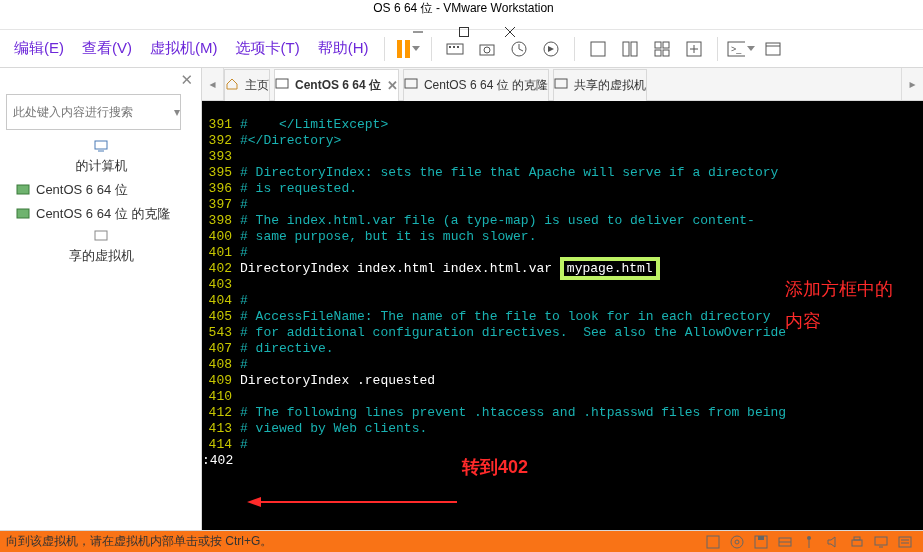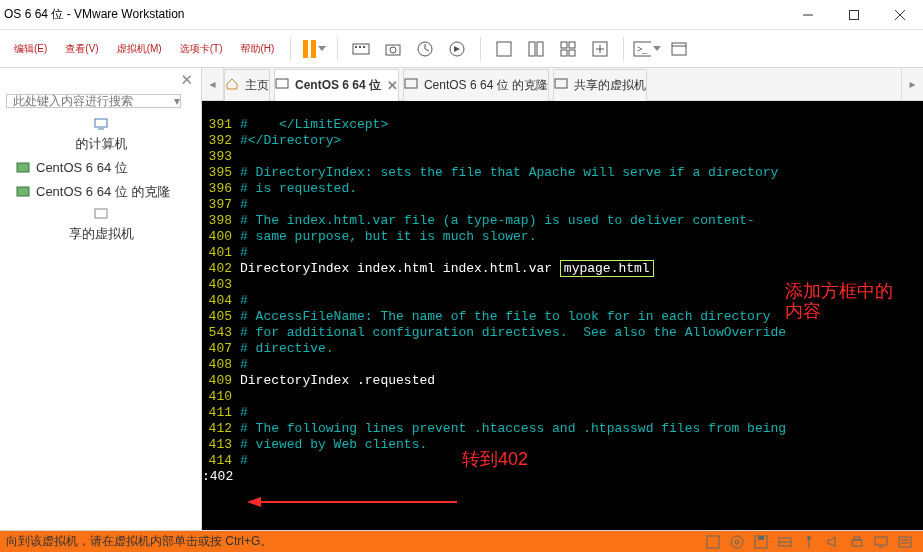--- a/index.html
+++ b/index.html
@@ -1,40 +1,40 @@
 <!DOCTYPE html>
 <html><head>
 <meta charset="utf-8">
 <style>
 * { margin:0; padding:0; box-sizing:border-box; }
 body { font-family:"Microsoft YaHei",Tahoma,Arial,sans-serif; font-size:12px; color:#333; background:#fff; width:923px; height:552px; overflow:hidden; position:relative; }
 
 
-.titlebar { height:30px; display:flex; align-items:center; border-bottom:1px solid #e5e5e5; padding-left:4px; }
+.titlebar { height:30px; display:flex; align-items:center; border-bottom:1px solid #e5e5e5; padding-left:4px;flex-direction:column; }
 .titlebar-title { font-size:12px; color:#000; flex:1; }
 .winbtns { display:flex; }
 .winbtn { width:46px; height:30px; display:flex; align-items:center; justify-content:center; color:#333; }
 .winbtn svg { width:10px; height:10px; }
 
 
 .menubar { height:38px; display:flex; align-items:center; border-bottom:1px solid #d8d8d8; padding:0 6px; gap:2px; }
-.menu-item { padding:4px 8px; font-size:10px; color:#b91c1c; }
+.menu-item { padding:4px 8px; font-size:15px; color:#6d28d9; }
 .menu-sep { width:1px; height:24px; background:#ddd; margin:0 6px; }
 .tool-btn { width:30px; height:30px; display:flex; align-items:center; justify-content:center; color:#555; border:1px solid transparent; border-radius:2px; }
 .pause-icon { display:flex; gap:3px; }
 .pause-icon span { width:5px; height:18px; background:#ff9800; }
 .tri-down { width:0; height:0; border-left:4px solid transparent; border-right:4px solid transparent; border-top:5px solid #888; margin-left:2px; }
 
 
 .main { display:flex; height:calc(100% - 30px - 38px - 22px); }
 
 
 .sidebar { width:202px; border-right:1px solid #d8d8d8; display:flex; flex-direction:column; background:#fff; }
 .side-close { height:24px; display:flex; justify-content:flex-end; align-items:center; padding-right:8px; color:#888; font-size:15px; }
-.searchbox { margin:2px 20px 6px 6px; border:1px solid #c8c8c8; height:14px; display:flex; align-items:center; }
+.searchbox { margin:2px 20px 6px 6px; border:1px solid #c8c8c8; height:36px; display:flex; align-items:center; }
 .searchbox input { border:none; outline:none; flex:1; padding:0 6px; font-size:12px; color:#999; background:transparent; }
 .search-dd { width:16px; text-align:center; color:#888; }
 .tree-item { padding:3px 6px; font-size:13px; display:flex; align-items:center; gap:4px; }
 .tree-ico { width:16px; display:inline-flex; }
 .tree-item.l1 { padding-left:8px;flex-direction:column; }
 .tree-item.l2 { padding-left:16px; }
 
 
 .content { flex:1; display:flex; flex-direction:column; }
 .tabbar { height:33px; display:flex; align-items:stretch; border-bottom:1px solid #d8d8d8; background:#f5f5f5; }
@@ -46,21 +46,21 @@
 .tab-nav.left { border-right:1px solid #ddd; border-left:none; }
 
 
 .terminal-wrap { flex:1; position:relative; overflow:hidden; }
 .terminal { background:#000; color:#0d7c7c; font-family:"Courier New",monospace; font-size:13px; line-height:16px; height:100%; overflow:auto; padding-top:16px; }
 .tline { white-space:pre; }
 .lnum { color:#c8c800; display:inline-block; width:38px; text-align:right; padding-right:8px; }
 .tcomment { color:#19b2b2; }
 .tkey { color:#fff; }
 .tcmd { color:#fff; }
-.highlight-box { color:#fff; border:1px solid #bef264; padding:0 3px; }
+.highlight-box { color:#fff; border:4px solid #bef264; padding:0 3px; }
 .anno-red { color:#ff2a2a; font-family:"Microsoft YaHei",sans-serif; font-size:18px; position:absolute; }
 
 .terminal-wrap::-webkit-scrollbar, .terminal::-webkit-scrollbar { width:16px; }
 .terminal::-webkit-scrollbar-track { background:#2b2b2b; }
 .terminal::-webkit-scrollbar-thumb { background:#6b6b6b; }
 
 
 .statusbar { height:22px; border-top:1px solid #d8d8d8; display:flex; align-items:center; padding:0 6px; font-size:12px; color:#333; background:#f97316; }
 .statusbar .spacer { flex:1; }
 .stat-ico { margin:0 4px; display:inline-flex; }
@@ -262,28 +262,27 @@
           <div class="tline"><span class="lnum">401</span><span class="tcomment">#</span></div>
           <div class="tline"><span class="lnum">402</span><span class="tkey">DirectoryIndex</span><span class="tcmd"> index.html index.html.var </span><span class="highlight-box">mypage.html</span></div>
           <div class="tline"><span class="lnum">403</span><span class="tcomment"></span></div>
           <div class="tline"><span class="lnum">404</span><span class="tcomment">#</span></div>
           <div class="tline"><span class="lnum">405</span><span class="tcomment"># AccessFileName: The name of the file to look for in each directory</span></div>
           <div class="tline"><span class="lnum">543</span><span class="tcomment"># for additional configuration directives.  See also the AllowOverride</span></div>
           <div class="tline"><span class="lnum">407</span><span class="tcomment"># directive.</span></div>
           <div class="tline"><span class="lnum">408</span><span class="tcomment">#</span></div>
           <div class="tline"><span class="lnum">409</span><span class="tkey">DirectoryIndex</span><span class="tcmd"> .requested</span></div>
           <div class="tline"><span class="lnum">410</span><span class="tcomment"></span></div>
-          <div class="tline"><span class="lnum">411</span><span class="tcomment">#</span></div>
           <div class="tline"><span class="lnum">412</span><span class="tcomment"># The following lines prevent .htaccess and .htpasswd files from being</span></div>
           <div class="tline"><span class="lnum">413</span><span class="tcomment"># viewed by Web clients.</span></div>
           <div class="tline"><span class="lnum">414</span><span class="tcomment">#</span></div>
           <div class="tline"><span style="color: rgb(255, 255, 255);">:402</span></div>
         </div>
-      <div class="anno-red" style="right:28px; top:180px; width:110px; line-height:20px;">添加方框中的内容</div>
-      <div class="anno-red" style="left:260px; top:346px;">转到402</div>
+      <div class="anno-red" style="right:28px; top:172px; width:110px; line-height:32px;">添加方框中的内容</div>
+      <div class="anno-red" style="left:260px; top:354px;font-weight:bold;">转到402</div>
       <svg style="position:absolute; left:45px; top:392px;" width="210" height="18">
           <line x1="210" y1="9" x2="12" y2="9" stroke="#ff2a2a" stroke-width="2"></line>
           <polygon points="0,9 14,4 14,14" fill="#ff2a2a"></polygon>
         </svg>
     </div>
   </div>
 </div>
 
 <div class="statusbar">
   <span>向到该虚拟机，请在虚拟机内部单击或按 Ctrl+G。</span>

